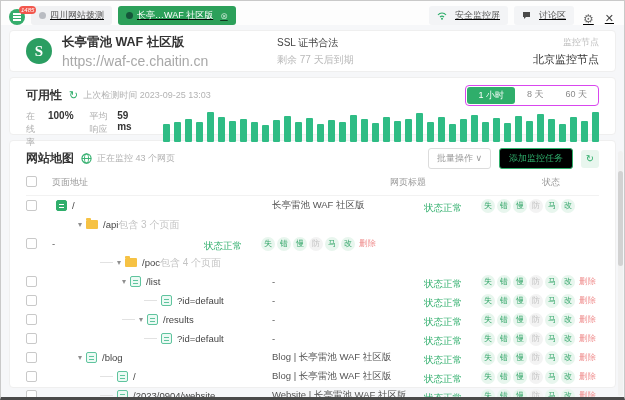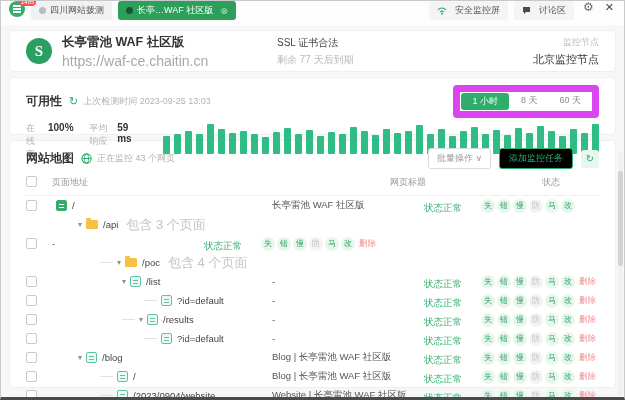--- a/index.html
+++ b/index.html
@@ -2,21 +2,21 @@
 <html><head>
 <meta charset="utf-8">
 <style>
   * { margin:0; padding:0; box-sizing:border-box; }
   html,body { width:625px; height:400px; }
   body { font-family:"Liberation Sans","DejaVu Sans",sans-serif; background:#e9eaec; }
   .window { width:625px; height:400px; background:#f6f7f9; border:1px solid #c9c9c9;
             border-bottom:3px solid #4a4a4a; position:relative; overflow:hidden; }
 
   
-  .topbar { height:24px; background:#fdfdfd; display:flex; align-items:flex-start; padding:0 8px; gap:6px; }
+  .topbar { height:24px; background:#fdfdfd; display:flex; align-items:flex-end; padding:0 8px; gap:6px;text-decoration:underline; }
   .applogo { width:16px; height:16px; border-radius:50%; background:#35ad6c; position:relative;
              display:flex; align-items:center; justify-content:center; flex:none; }
   .burger { width:8px; height:1.5px; background:#fff; box-shadow:0 3px 0 #fff,0 -3px 0 #fff; }
   .redbadge { position:absolute; top:-3px; left:10px; background:#f2574d; color:#fff; font-size:6px;
               line-height:8px; padding:0 2px; border-radius:4px; }
   .tab { display:flex; align-items:center; gap:4px; background:#f0f1f3; color:#555; font-size:9px;
          padding:3px 8px; border-radius:3px; }
   .tab .fav { width:7px; height:7px; border-radius:50%; background:#b9bcc2; display:inline-block; }
   .tab.active { background:#2ca05a; color:#fff; }
   .tab.active .fav { background:#15563a; }
@@ -42,21 +42,21 @@
   .nodeblock { text-align:right; }
   .nodelabel { font-size:9px; color:#bcbcbc; }
   .nodevalue { font-size:11px; color:#333; margin-top:3px; }
 
   
   .avail-card { height:58px; padding:7px 16px 8px; }
   .avrow1 { display:flex; align-items:center; }
   .sec-title { font-size:12px; font-weight:bold; color:#333; }
   .refresh { color:#2fae6b; font-size:11px; margin:0 5px 0 7px; line-height:1; }
   .lastcheck { font-size:9px; color:#b3b3b3; }
-  .seg { margin-left:auto; display:flex; border:7px solid #d946ef; border-radius:4px; background:#fff; }
+  .seg { margin-left:auto; display:flex; border:1px solid #d946ef; border-radius:4px; background:#fff; }
   .seg span { padding:2px 11px; font-size:9px; color:#8a8a8a; line-height:13px; }
   .seg span.on { background:#2fae6b; color:#fff; border-radius:3px; margin:1px; }
   .avrow2 { display:flex; align-items:flex-start; margin-top:4px; }
   .stats { display:flex; align-items:baseline; padding-bottom:2px; }
   .stat-label { font-size:9px; color:#b0b0b0; margin-right:5px; }
   .stat-value { font-size:10px; color:#333; font-weight:bold; margin-right:16px; }
   .bars { flex:1; height:32px; display:flex; align-items:flex-end; gap:4px; margin-left:12px; }
   .bar { width:7px; flex:none; border-radius:1px; background:#2fbc85; }
 
   
@@ -90,21 +90,21 @@
   .ic-doc::before { content:""; position:absolute; left:2px; top:3px; width:5px; height:1px;
                     background:#5fc49e; box-shadow:0 3px 0 #5fc49e; }
   .ic-root { background:#2fae6b; border:1px solid #2fae6b; }
   .ic-root::before { content:""; position:absolute; left:2px; top:3px; width:5px; height:1px;
                      background:#fff; box-shadow:0 3px 0 #fff; }
   .ic-folder { width:12px; height:9px; background:#f6c244; border-radius:1px; margin-right:5px;
                flex:none; position:relative; }
   .ic-folder::before { content:""; position:absolute; top:-2px; left:0; width:5px; height:2px;
                        background:#f6c244; border-radius:1px 1px 0 0; }
   .path { font-size:9.5px; color:#444; white-space:nowrap; }
-  .note { font-size:13px; color:#c4c4c4; margin-left:8px; white-space:nowrap; }
+  .note { font-size:10px; color:#c4c4c4; white-space:nowrap; }
   .status { font-size:9.5px; color:#2fae6b; }
   .badge { width:14px; height:14px; border-radius:50%; background:#e8f6ee; color:#39a86d;
            font-size:8px; line-height:14px; text-align:center; margin-right:2px; flex:none; }
   .badge.off { background:#f3f3f3; color:#c2c2c2; }
   .del { font-size:8.5px; color:#f09090; margin-left:2px; white-space:nowrap; }
 
   .scrollbar { position:absolute; right:1px; top:150px; width:5px; height:245px;
                background:#f1f1f1; border-radius:3px; }
   .thumb { position:absolute; top:20px; width:5px; height:95px; background:#d2d2d2; border-radius:3px; }
 </style>

